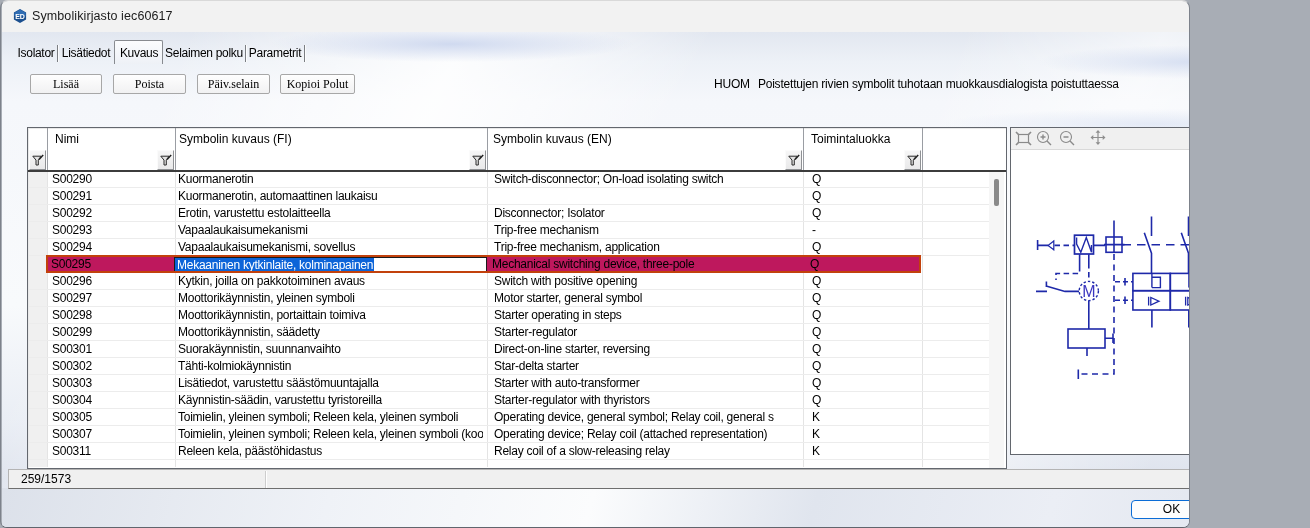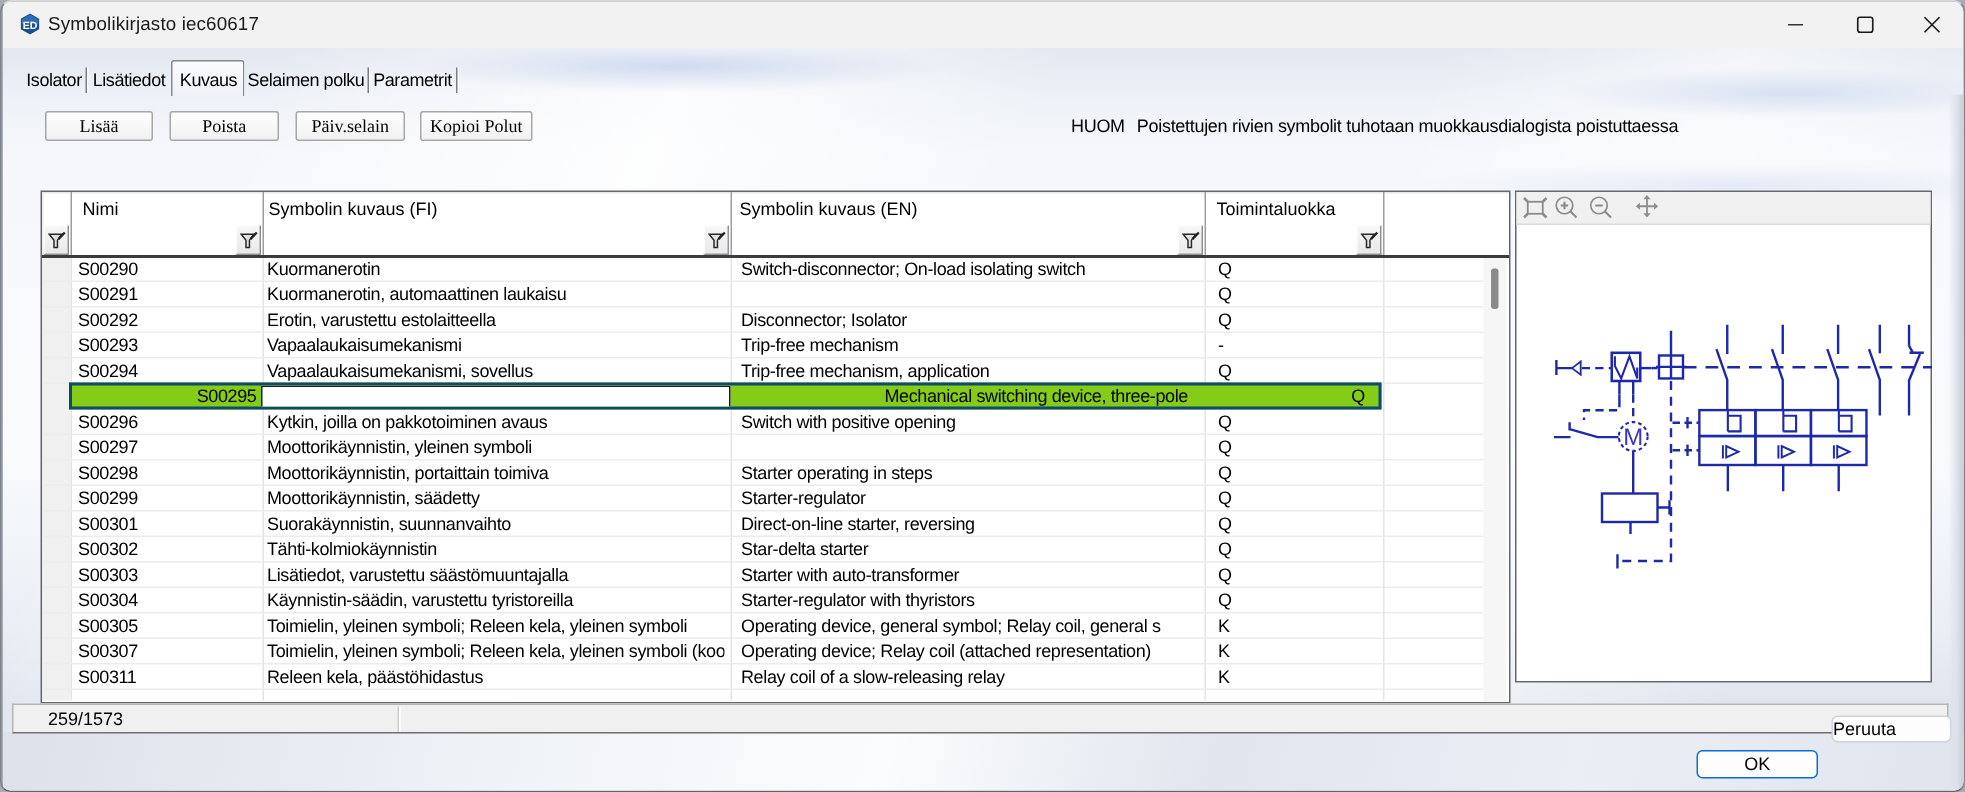--- a/index.html
+++ b/index.html
@@ -1,17 +1,17 @@
 <!DOCTYPE html>
 <html><head><meta charset="utf-8">
 <style>
 * { margin:0; padding:0; box-sizing:border-box; }
 html,body { width:1310px; height:528px; overflow:hidden; }
 body { font-family:"Liberation Sans",sans-serif; font-size:12px; color:#000; position:relative; background:#a8adb5; }
-#win { position:absolute; left:0; top:0; width:1310px; height:528px; border:1px solid #7d828b; border-top-color:#d9d9d9; border-bottom-color:#60656d; border-radius:8px 8px 7px 7px; overflow:hidden; }
+#win { position:absolute; left:0; top:0; width:1190px; height:528px; border:1px solid #7d828b; border-top-color:#d9d9d9; border-bottom-color:#60656d; border-radius:8px 8px 7px 7px; overflow:hidden; }
 #redge { position:absolute; right:0; top:31px; width:11px; height:497px; background:linear-gradient(to right,rgba(210,215,222,0),#dde1e8 55%,#cdd2da 82%,#d5dae1 100%); z-index:5; }
 #titlebar { position:absolute; left:1px; top:0; width:1308px; height:31px; background:#f2f2f2; }
 #title { position:absolute; left:30px; top:8px; font-size:12.5px; color:#1a1a1a; letter-spacing:0.1px; }
 #appicon { position:absolute; left:11px; top:8px; width:14px; height:14px; }
 .capbtn { position:absolute; top:0; width:46px; height:31px; }
 #content { position:absolute; left:1px; top:31px; width:1308px; height:496px;
 background:
 radial-gradient(ellipse 260px 26px at 450px 12px, rgba(197,209,236,0.8), rgba(197,209,236,0) 70%),
 radial-gradient(ellipse 220px 24px at 1190px 30px, rgba(203,214,238,0.7), rgba(203,214,238,0) 70%),
 radial-gradient(ellipse 300px 22px at 1150px 92px, rgba(206,217,239,0.5), rgba(206,217,239,0) 70%),
@@ -34,21 +34,21 @@
 .vline { position:absolute; top:44px; width:1px; height:295px; background:#e4e4e4; }
 .hdr { position:absolute; top:0; height:22px; line-height:23px; color:#000; }
 #filtline { position:absolute; left:0; top:42px; width:978px; height:2px; background:#3c3c3c; }
 .fbtn { position:absolute; top:22px; width:17px; height:20px; background:linear-gradient(to bottom,#f6f6f6,#e9e9ea); border:1px solid #eee; border-left-color:#fbfbfb; border-top-color:#fbfbfb; border-right-color:#8f9194; border-bottom-color:#8f9194; text-align:center; padding-top:3px; }
 .row { position:absolute; left:1px; width:960px; height:17px; line-height:17px; border-bottom:1px solid #ececec; white-space:nowrap; overflow:hidden; letter-spacing:-0.25px; }
 .row span { position:absolute; top:0; height:17px; overflow:hidden; white-space:nowrap; }
 .c1 { left:23px; width:120px; }
 .c2 { left:149px; width:305px; }
 .c3 { left:465px; width:305px; }
 .c4 { left:783px; width:100px; }
-.sel { left:18px; border:2px solid #0c4a6e; background:#84cc16; width:875px; height:18px;text-align:right; }
+.sel { left:18px; border:2px solid #c2410c; background:#be185d; width:875px; height:18px; }
 .sel span { line-height:14px; }
 .s1 { left:3px; width:120px; }
 .s3 { left:444px; width:300px; }
 .s4 { left:762px; width:100px; }
 .editbox { position:absolute; left:126px; top:-1px; width:313px; height:16px; background:#fff; border:1px solid #1b1b1b; line-height:14px; }
 .hl { position:relative; display:inline-block; height:16px; background:#0d64d8; color:#fff; padding:0 1px 0 2px; }
 #vscroll { position:absolute; left:961px; top:44px; width:15px; height:296px; background:#f6f6f6; }
 #vthumb { position:absolute; left:5px; top:7px; width:5px; height:27px; background:#8a8a8a; border-radius:2px; }
 
 #prev { position:absolute; left:1008px; top:95px; width:278px; height:328px; background:#fff; border:1px solid #63676e; }
@@ -172,20 +172,21 @@
         </div>
 <div class="row" style="top:145px">
 <span class="c1">S00296</span>
           <span class="c2">Kytkin, joilla on pakkotoiminen avaus</span>
 <span class="c3">Switch with positive opening</span>
           <span class="c4">Q</span>
         </div>
 <div class="row" style="top:162px">
 <span class="c1">S00297</span>
           <span class="c2">Moottorikäynnistin, yleinen symboli</span>
+<span class="c3">Motor starter, general symbol</span>
           <span class="c4">Q</span>
         </div>
 <div class="row" style="top:179px">
 <span class="c1">S00298</span>
           <span class="c2">Moottorikäynnistin, portaittain toimiva</span>
 <span class="c3">Starter operating in steps</span>
           <span class="c4">Q</span>
         </div>
 <div class="row" style="top:196px">
 <span class="c1">S00299</span>
@@ -318,17 +319,17 @@
 <path d="M1148.9 309 V326.5 M1185.8 309 V326.5 M1222.8 309 V326.5"></path>
 
 <path d="M1112 280.8 H1130" stroke-dasharray="5 3"></path>
 <path d="M1122 277 V284.6"></path>
 <path d="M1112 299.2 H1130" stroke-dasharray="5 3"></path>
 <path d="M1122 295.4 V303"></path>
 </g>
 </svg>
   </div>
 
-  <div id="status"><span style="margin-left:23px">259/1573</span><i></i></div>
+  <div id="status"><span style="margin-left:12px">259/1573</span><i></i></div>
   <div id="okbtn">OK</div>
   <div id="cancelbtn">Peruuta</div>
 <div id="redge"></div>
 </div>
 </div>
 </body></html>

